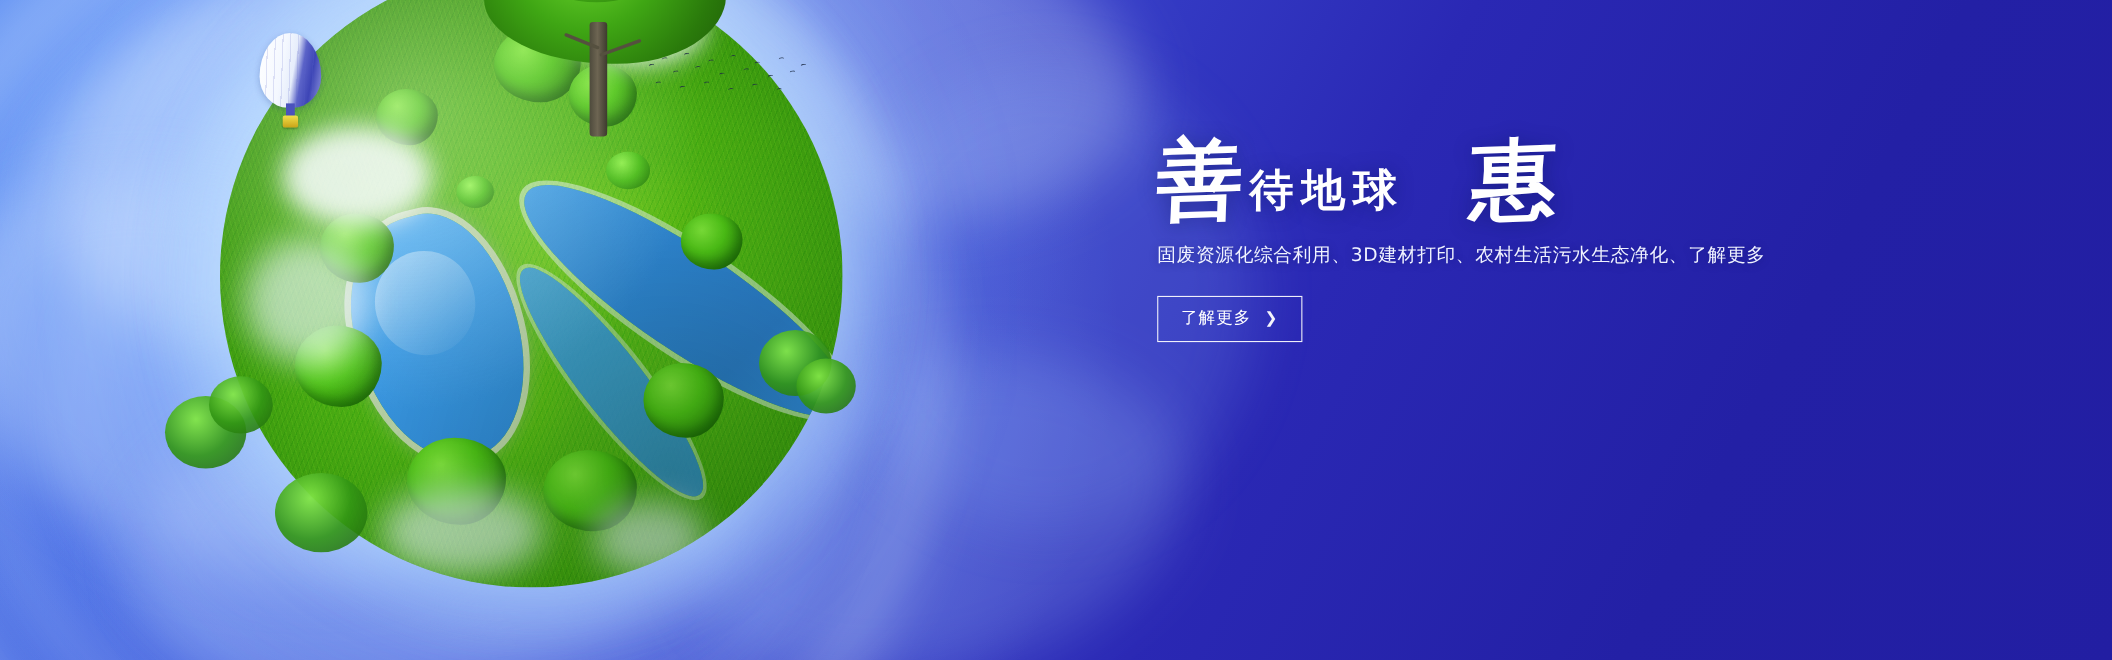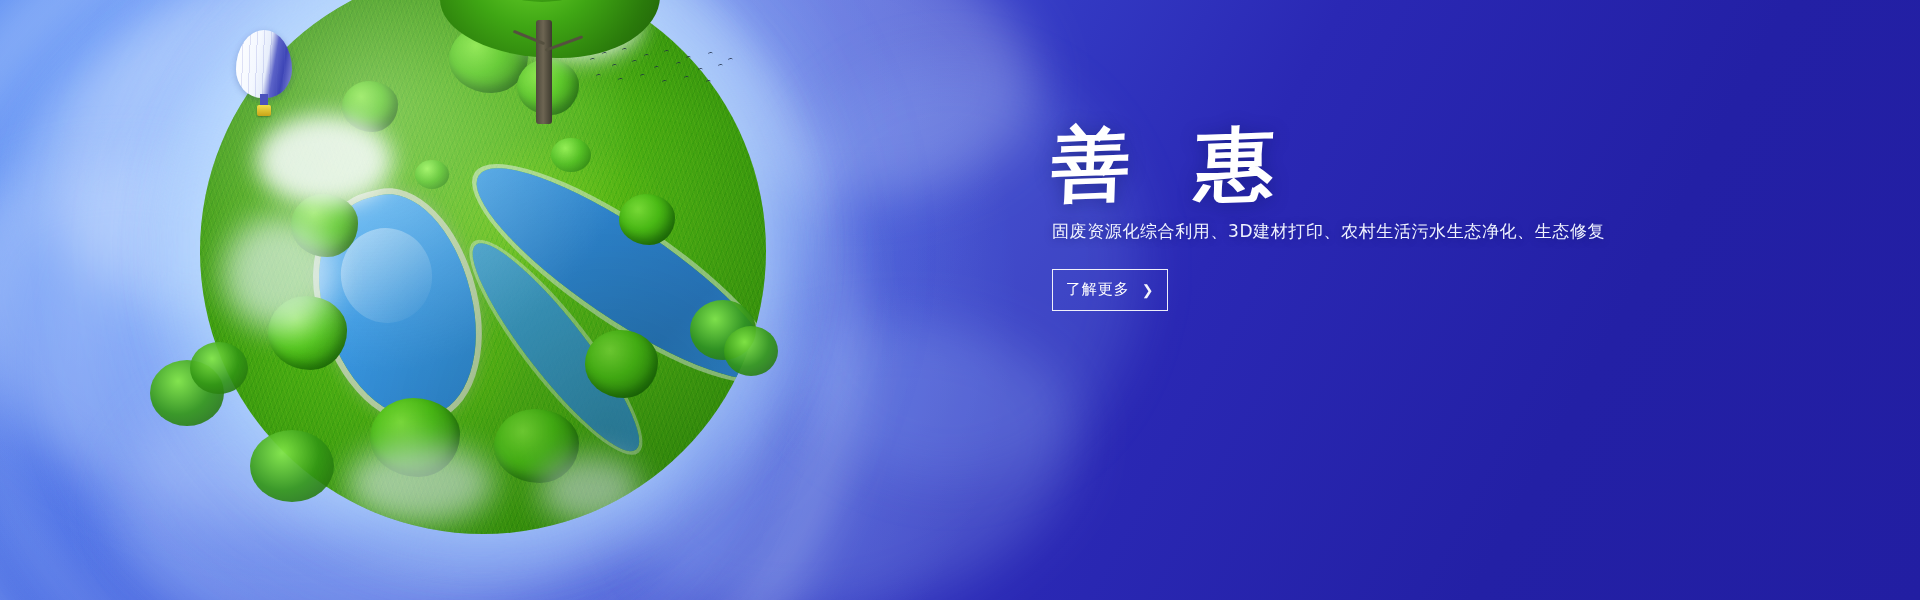--- a/index.html
+++ b/index.html
@@ -131,21 +131,21 @@
 
   .subtitle{margin-top:22px;font-size:25px;letter-spacing:7px;color:#fff;
       font-family:"DejaVu Sans","Liberation Sans",sans-serif;
       text-shadow:0 2px 12px rgba(10,20,90,.40);}
 
   .desc{margin-top:20px;font-size:17px;letter-spacing:.6px;color:#f0f3ff;
       font-family:"DejaVu Sans","Liberation Sans",sans-serif;
       text-shadow:0 1px 8px rgba(10,20,90,.40);}
 
   .btn{margin-top:26px;display:inline-flex;align-items:center;justify-content:center;
-      gap:12px;width:116px;height:42px;border:1px solid rgba(255,255,255,.92);
+      gap:12px;width:132px;height:42px;border:1px solid rgba(255,255,255,.92);
       color:#fff;font-size:15px;letter-spacing:1px;background:transparent;cursor:pointer;
       font-family:"DejaVu Sans","Liberation Sans",sans-serif;}
   .btn .chev{font-size:14px;opacity:.95;}
 </style>
 </head>
 <body>
 
 <div class="banner">
 
   <div class="swirl sw1"></div>
@@ -234,29 +234,30 @@
       <i style="left:74px;top:36px;"></i>
     <i style="left:96px;top:32px;"></i>
       <i style="left:118px;top:36px;"></i>
   </div>
 
   <div class="copy">
 
     <div class="headline">
       <span class="hl-group">
         <span class="hl-big">善</span>
+        <span class="hl-small">待地球</span>
       </span>
       <span class="hl-gap"></span>
       <span class="hl-group">
         <span class="hl-big">惠</span>
       </span>
     </div>
 
 
-    <div class="desc">固废资源化综合利用、3D建材打印、农村生活污水生态净化、生态修复</div>
+    <div class="desc">固废资源化综合利用、3D建材打印、农村生活污水生态净化、了解更多</div>
 
     <button class="btn">
       <span>了解更多</span>
       <span class="chev">❯</span>
     </button>
 
   </div>
 </div>
 
 </body></html>

